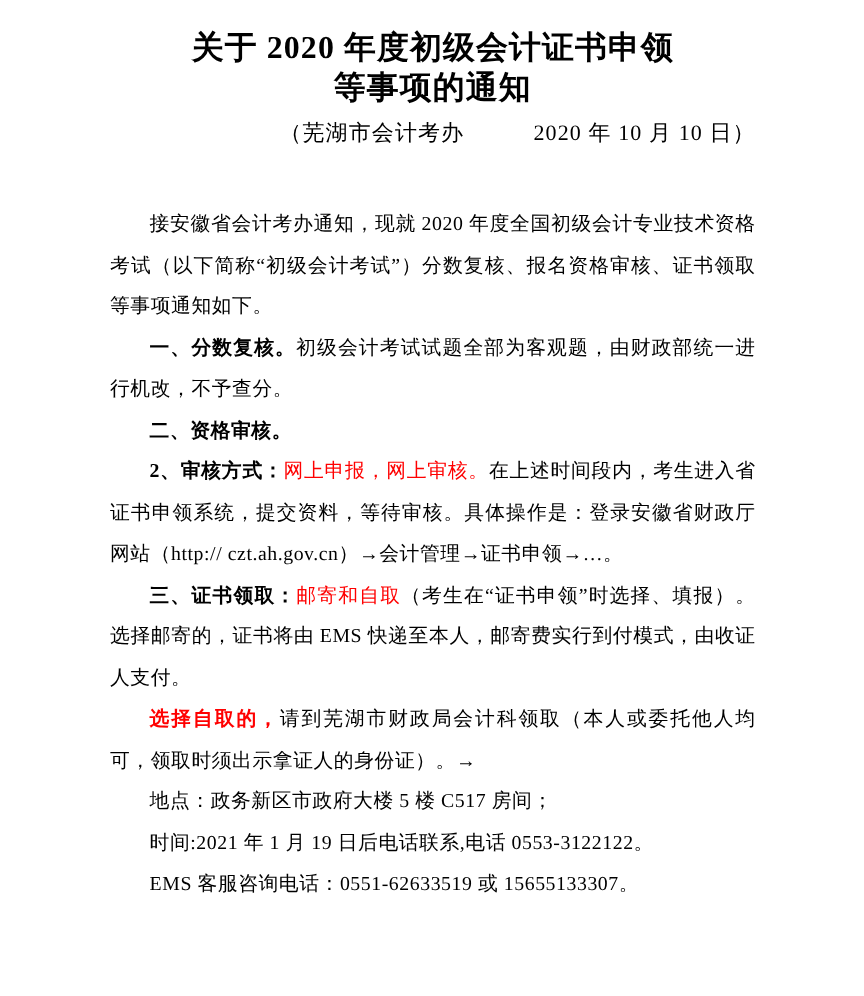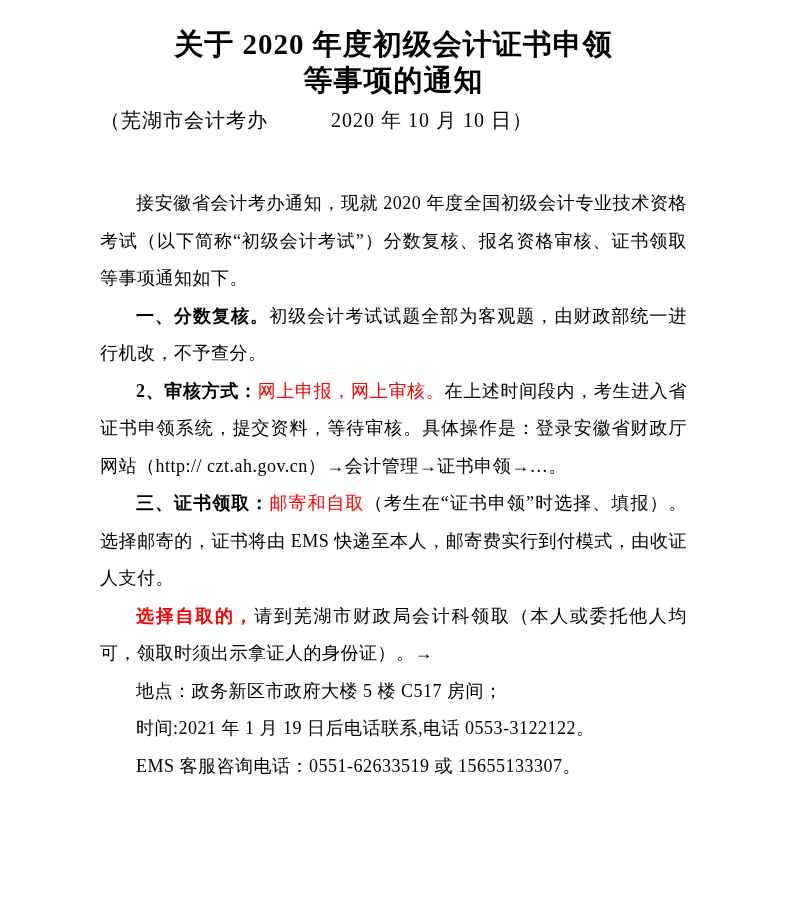--- a/index.html
+++ b/index.html
@@ -16,21 +16,21 @@
     padding: 26px 98px 0 100px;
   }
   .doc-title {
     text-align: center;
     font-size: 29px;
     font-weight: bold;
     line-height: 36px;
     letter-spacing: 1px;
   }
   .doc-subtitle {
-    text-align: left;
+    text-align: right;
     font-size: 20px;
     margin-top: 9px;
     letter-spacing: 1px;
   }
   .doc-body {
     margin-top: 51px;
     font-size: 18px;
     line-height: 37.5px;
     text-align: justify;
     letter-spacing: 0.5px;
@@ -54,20 +54,21 @@
   </h1>
 
   <div class="doc-subtitle">（芜湖市会计考办　　　2020 年 10 月 10 日）</div>
 
   <div class="doc-body">
 
     <p><span>接安徽省会计考办通知，现就 2020 年度全国初级会计专业技术资格考试（以下简称“初级会计考试”）分数复核、报名资格审核、证书领取等事项通知如下。</span></p>
 
     <p><span class="run-bold">一、分数复核。</span><span>初级会计考试试题全部为客观题，由财政部统一进行机改，不予查分。</span></p>
 
+    <p><span class="run-bold">二、资格审核。</span></p>
 
 
     <p><span class="run-bold">2、审核方式：</span><span class="run-red">网上申报，网上审核。</span><span>在上述时间段内，考生进入省证书申领系统，提交资料，等待审核。具体操作是：登录安徽省财政厅网站（http:// czt.ah.gov.cn）→会计管理→证书申领→…。</span></p>
 
     <p><span class="run-bold">三、证书领取：</span><span class="run-red">邮寄和自取</span><span>（考生在“证书申领”时选择、填报）。选择邮寄的，证书将由 EMS 快递至本人，邮寄费实行到付模式，由收证人支付。</span></p>
 
     <p><span class="run-red-bold">选择自取的，</span><span>请到芜湖市财政局会计科领取（本人或委托他人均可，领取时须出示拿证人的身份证）。→</span></p>
 
     <p><span>地点：政务新区市政府大楼 5 楼 C517 房间；</span></p>
 

